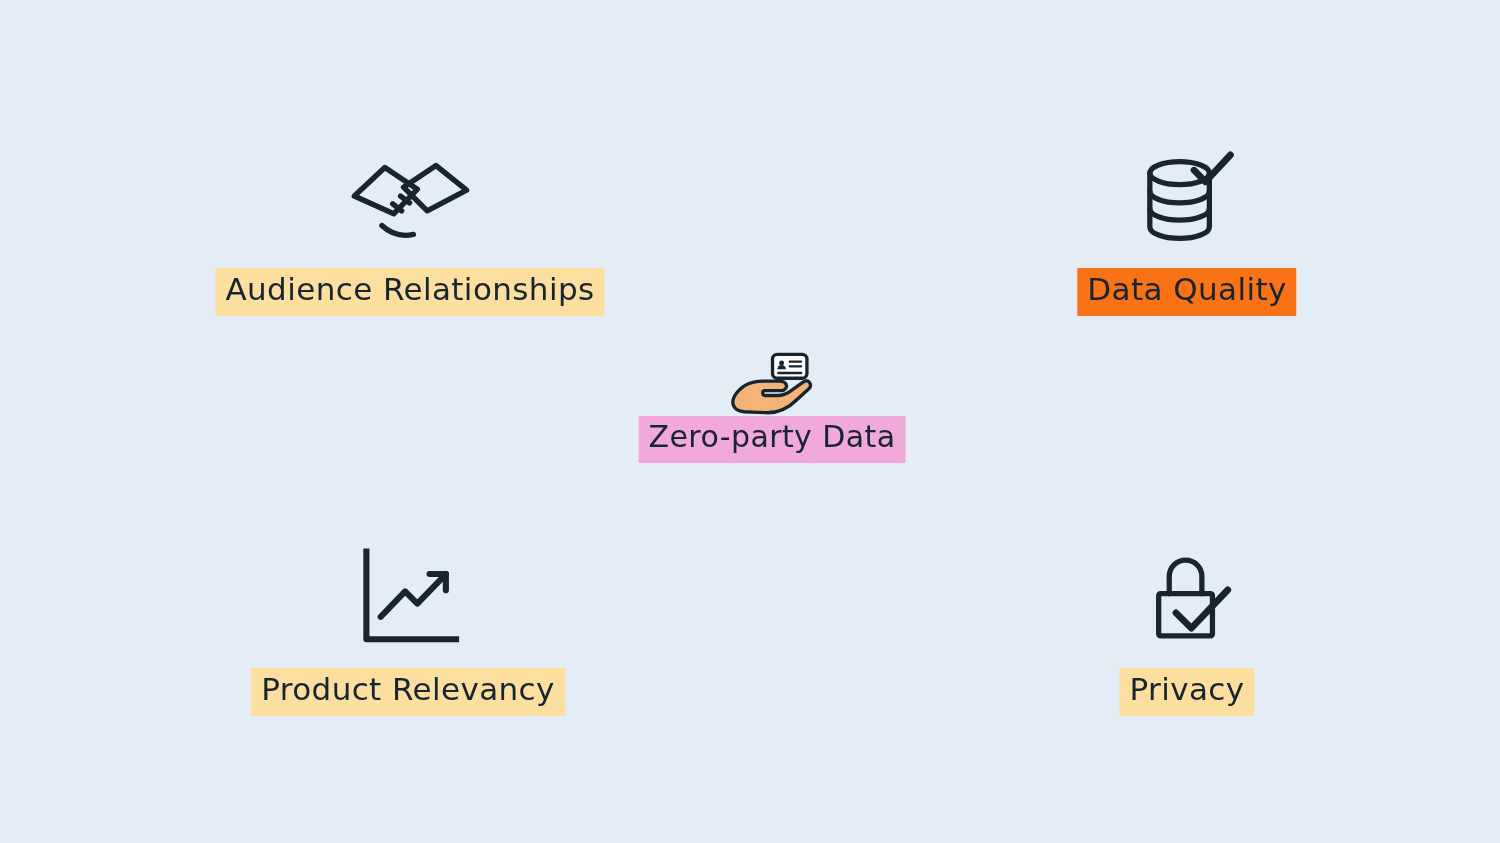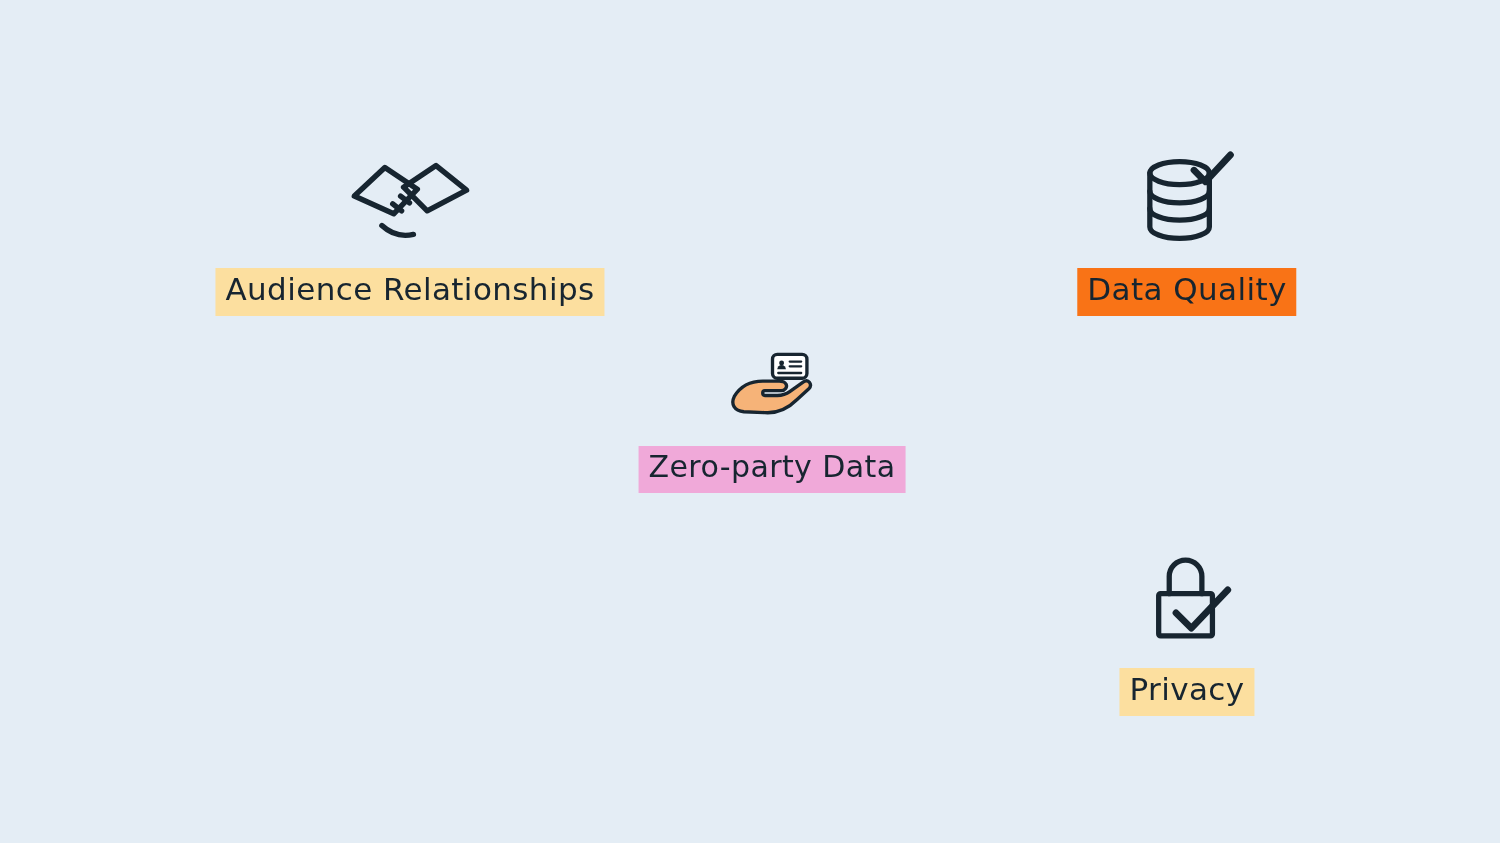--- a/index.html
+++ b/index.html
@@ -38,21 +38,21 @@
     line-height: 1.22;
     white-space: nowrap;
   }
   .center-node .label { font-size: 30px; }
   .center-lines {
     display: flex;
     flex-direction: column;
     align-items: center;
     gap: 4px;
   }
-  .gap-top-sm { margin-top: 30px; }
+  .gap-top-sm { margin-top: 0; }
   .gap-top-md { margin-top: 18px; }
   svg { display: block; }
 </style>
 </head>
 <body>
 
 <div class="stage" style="background-color: rgb(228, 237, 245);">
 
   <div class="node" style="left:410px; top:150px;">
     <div class="icon-wrap" style="height:100px;">
@@ -98,20 +98,32 @@
           <path d="M51 17.5 a4.5 4.5 0 0 1 9 0 Z" fill="#172530"></path>
           <path d="M64 9.5 h12 M64 14.5 h12 M52 21.5 h24" stroke="#172530" stroke-width="2.4" stroke-linecap="round"></path>
         </g>
       </svg>
     </div>
     <div class="center-lines gap-top-sm">
       <div class="label" style="background-color: rgb(240, 169, 217);">Zero-party Data</div>
     </div>
   </div>
 
+  <div class="node" style="left:408px; top:545px;">
+    <div class="icon-wrap" style="height:105px;">
+      <svg width="108" height="105" viewBox="0 0 106 102" aria-hidden="true">
+        <g fill="none" stroke="#172530" stroke-width="6" stroke-linejoin="round" stroke-linecap="round">
+          <path d="M12 6 V92 H100" stroke-linecap="square"></path>
+          <path d="M26 70 L50 45 L62 57 L90 28"></path>
+          <path d="M74 28 H90 V44"></path>
+        </g>
+      </svg>
+    </div>
+    <div class="label gap-top-md" style="background-color: rgb(252, 223, 159);">Product Relevancy</div>
+  </div>
 
   <div class="node" style="left:1187px; top:545px;">
     <div class="icon-wrap" style="height:105px;">
       <svg width="96" height="105" viewBox="0 0 100 108" aria-hidden="true">
         <g fill="none" stroke="#172530" stroke-linejoin="round" stroke-linecap="round">
           <g stroke-width="5.5">
             <path d="M31 50 V32 a17 17 0 0 1 34 0 v18"></path>
             <rect x="20" y="50" width="56" height="44" rx="2"></rect>
           </g>
           <path d="M38 70 L54 86 L92 46" stroke-width="7"></path>

